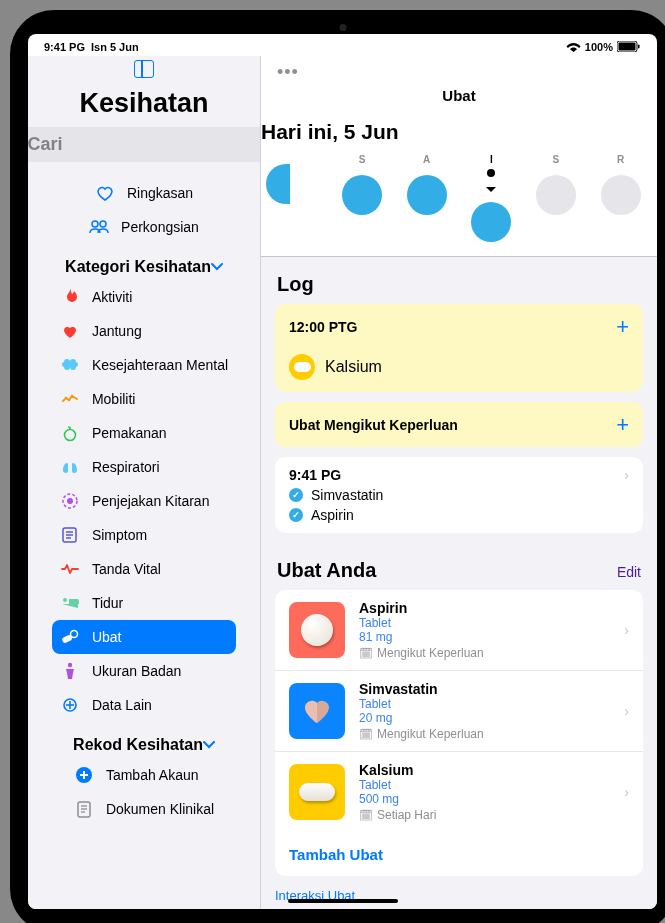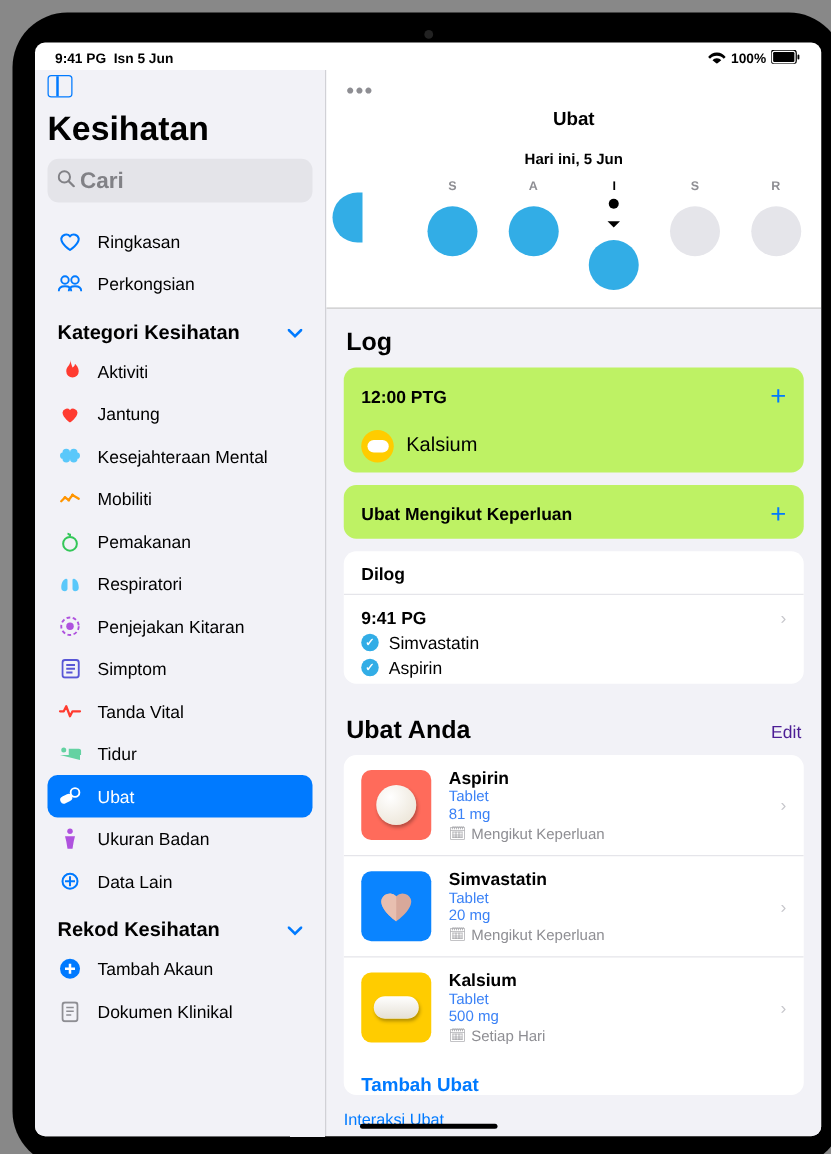--- a/index.html
+++ b/index.html
@@ -4,54 +4,54 @@
   <style>
     * { box-sizing: border-box; margin: 0; padding: 0; font-family: -apple-system, BlinkMacSystemFont, 'Segoe UI', Helvetica, Arial, sans-serif; }
     body { background: #888; padding: 10px; }
     .ipad-frame { width: 665px; height: 923px; background: #000; border-radius: 44px; padding: 24px 18px; margin: 0 auto; position: relative; }
     .ipad-notch { position: absolute; top: 14px; left: 50%; transform: translateX(-50%); width: 7px; height: 7px; background: #222; border-radius: 50%; }
     .screen { width: 100%; height: 100%; background: #fff; border-radius: 8px; overflow: hidden; display: flex; flex-direction: column; position: relative; }
     .status-bar { height: 22px; display: flex; justify-content: space-between; align-items: center; padding: 4px 16px 0; font-size: 11px; font-weight: 600; color: #000; }
     .status-left { display: flex; gap: 6px; }
     .status-right { display: flex; gap: 4px; align-items: center; }
     .content { flex: 1; display: flex; overflow: hidden; }
-    .sidebar { width: 232px; background: #f2f2f7; display: flex; flex-direction: column; padding: 4px 10px 10px; overflow-y: auto; }
+    .sidebar { width: 232px; background: #f2f2f7; display: flex; flex-direction: column; padding: 4px 10px 10px; overflow-y: auto; align-items: center; }
     .sidebar-panel-icon { width: 20px; height: 18px; border: 1.5px solid #007aff; border-radius: 3px; margin-bottom: 10px; position: relative; cursor: pointer; }
     .sidebar-panel-icon::before { content: ''; position: absolute; left: 6px; top: 0; bottom: 0; width: 1.5px; background: #007aff; }
     .app-title { font-size: 27px; font-weight: 700; margin-bottom: 8px; }
     .search-box { display: flex; align-items: center; background: #e4e4e9; border-radius: 9px; padding: 7px 8px; margin-bottom: 14px; }
     .search-icon { color: #818186; margin-right: 4px; font-size: 15px; }
     .search-input { border: none; background: transparent; flex: 1; font-size: 18px; outline: none; color: #333; font-weight: bold; }
     .search-input::placeholder { color: #818186; }
     .mic-icon { color: #818186; font-size: 13px; }
     .sidebar-item { display: flex; align-items: center; gap: 12px; padding: 7px 8px; border-radius: 8px; cursor: pointer; font-size: 14px; color: #000; }
     .sidebar-item.selected { background: #007aff; color: #fff; }
     .sidebar-item.selected .si-icon { color: #fff !important; }
     .si-icon { width: 20px; height: 20px; display: flex; align-items: center; justify-content: center; font-size: 15px; }
     .section-header { display: flex; align-items: center; justify-content: space-between; padding: 14px 8px 4px; font-size: 16px; font-weight: 700; color: #000; cursor: pointer; }
     .chevron-down { color: #007aff; font-size: 12px; }
     .main { flex: 1; background: #f2f2f7; display: flex; flex-direction: column; overflow-y: auto; border-left: 1px solid #d1d1d6; }
     .main-header { background: #fff; border-bottom: 1px solid #c6c6c8; padding: 4px 0 0; }
     .more-icon { padding: 2px 16px; color: #8e8e93; font-size: 18px; letter-spacing: 1px; cursor: pointer; }
     .main-title { text-align: center; font-size: 15px; font-weight: 600; padding: 2px 0 6px; }
-    .date-sub { text-align: center; font-size: 12px; font-weight: 700; padding: 10px 0 0; }
+    .date-sub { font-size: 21px; font-weight: 700; padding: 10px 0 0; }
     .week-row { display: flex; justify-content: space-around; padding: 10px 4px 14px; position: relative; }
     .day-col { display: flex; flex-direction: column; align-items: center; gap: 10px; width: 50px; }
     .day-label { font-size: 10px; color: #8e8e93; font-weight: 600; text-transform: uppercase; }
     .day-label.today { color: #000; }
     .day-circle { width: 40px; height: 40px; border-radius: 50%; }
     .day-circle.filled { background: #32ade6; }
     .day-circle.empty { background: #e5e5ea; }
     .day-circle.partial { width: 24px; background: #32ade6; border-radius: 40px 0 0 40px; margin-right: auto; margin-left: -6px; }
     .today-marker { width: 8px; height: 8px; background: #000; border-radius: 50%; margin-top: -6px; }
     .today-arrow { width: 0; height: 0; border-left: 5px solid transparent; border-right: 5px solid transparent; border-top: 5px solid #000; }
     .section-title { font-size: 20px; font-weight: 700; padding: 16px 16px 8px; display: flex; justify-content: space-between; align-items: baseline; }
     .edit-link { font-size: 14px; font-weight: 400; color: #4c1d95; cursor: pointer; }
     .card { background: #fff; margin: 0 14px 10px; border-radius: 10px; overflow: hidden; }
-    .card.highlight { background: #bef264; }
+    .card.highlight { background: #fef9c3; }
     .card-row { padding: 10px 14px; display: flex; align-items: center; justify-content: space-between; }
     .card-header-text { font-size: 14px; font-weight: 600; }
     .card-sub { display: flex; align-items: center; gap: 10px; padding: 4px 14px 12px; }
     .pill-icon { width: 26px; height: 26px; border-radius: 50%; display: flex; align-items: center; justify-content: center; }
     .pill-cap { width: 17px; height: 10px; background: #fff; border-radius: 6px; }
     .plus-btn { color: #007aff; font-size: 22px; font-weight: 300; cursor: pointer; }
     .subheader-row { padding: 10px 14px 8px; font-size: 14px; font-weight: 600; border-bottom: 1px solid #e5e5ea; }
     .logged-row { padding: 10px 14px; display: flex; justify-content: space-between; align-items: flex-start; cursor: pointer; }
     .logged-content { flex: 1; }
     .logged-time { font-size: 14px; font-weight: 600; margin-bottom: 4px; }
@@ -350,21 +350,20 @@
         </div>
 
         <div class="card highlight">
           <div class="card-row">
             <span class="card-header-text">Ubat Mengikut Keperluan</span>
             <span class="plus-btn">+</span>
           </div>
         </div>
 
         <div class="card">
-          <div class="subheader-row">Dilog</div>
           <div class="logged-row">
             <div class="logged-content">
               <div class="logged-time">9:41 PG</div>
               <div id="logged-meds">
                   <div class="logged-med">
                     <span class="check-circle">✓</span>
                     <span>Simvastatin</span>
                   </div>
                   <div class="logged-med">
                     <span class="check-circle">✓</span>

